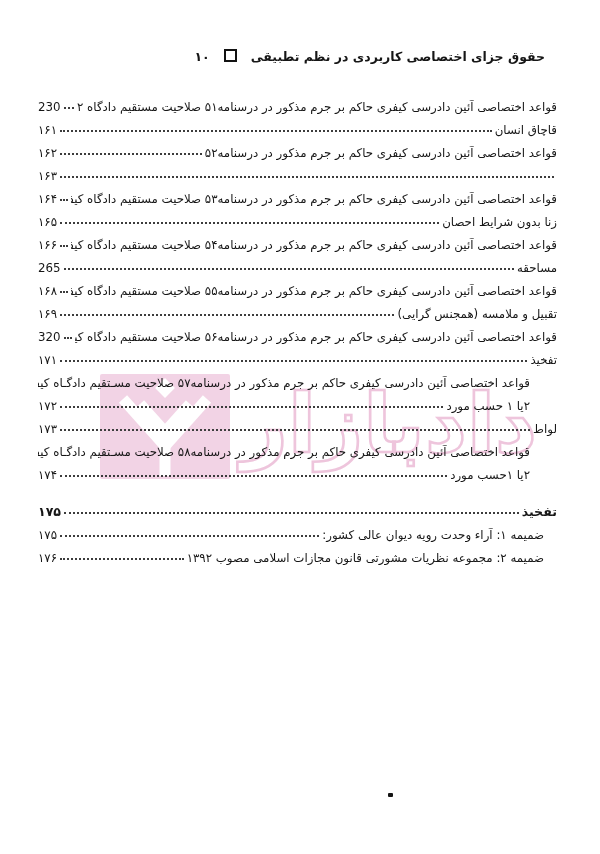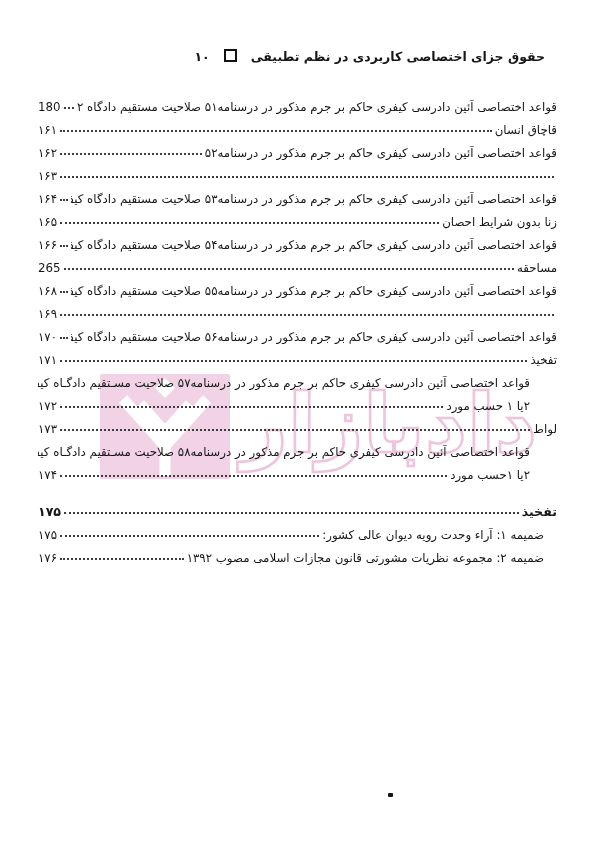--- a/index.html
+++ b/index.html
@@ -75,21 +75,21 @@
   <div class="header">
     <span class="hdr-num">۱۰</span>
     <span class="sq"></span>
     <span class="hdr-title">حقوق جزای اختصاصی  کاربردی در نظم تطبیقی</span>
   </div>
 
   <div class="toc" id="toc-list">
       <div class="row">
         <span class="t">قواعد اختصاصی آئین دادرسی کیفری حاکم بر جرم مذکور در درسنامه۵۱ صلاحیت مستقیم دادگاه ۲</span>
         <span class="dots"></span>
-        <span class="n">180</span>
+        <span class="n">230</span>
       </div>
       <div class="row">
         <span class="t">قاچاق انسان</span>
         <span class="dots"></span>
         <span class="n">۱۶۱</span>
       </div>
       <div class="row">
         <span class="t">قواعد اختصاصی آئین دادرسی کیفری حاکم بر جرم مذکور در درسنامه۵۲</span>
         <span class="dots"></span>
         <span class="n">۱۶۲</span>
@@ -117,27 +117,28 @@
         <span class="t">مساحقه</span>
         <span class="dots"></span>
         <span class="n">265</span>
       </div>
       <div class="row">
         <span class="t">قواعد اختصاصی آئین دادرسی کیفری حاکم بر جرم مذکور در درسنامه۵۵ صلاحیت مستقیم دادگاه کیفری ۲</span>
         <span class="dots"></span>
         <span class="n">۱۶۸</span>
       </div>
       <div class="row">
+        <span class="t">تقبیل و ملامسه (همجنس گرایی)</span>
         <span class="dots"></span>
         <span class="n">۱۶۹</span>
       </div>
       <div class="row">
         <span class="t">قواعد اختصاصی آئین دادرسی کیفری حاکم بر جرم مذکور در درسنامه۵۶ صلاحیت مستقیم دادگاه کیفری ۲</span>
         <span class="dots"></span>
-        <span class="n">۱۷۰</span>
+        <span class="n">320</span>
       </div>
       <div class="row">
         <span class="t">تفخیذ</span>
         <span class="dots"></span>
         <span class="n">۱۷۱</span>
       </div>
       <div class="row cont">
         <span class="t">قواعد اختصاصی آئین دادرسی کیفری حاکم بر جرم مذکور در درسنامه۵۷ صلاحیت مسـتقیم دادگـاه کیفـری</span>
       </div>
       <div class="row cont">

